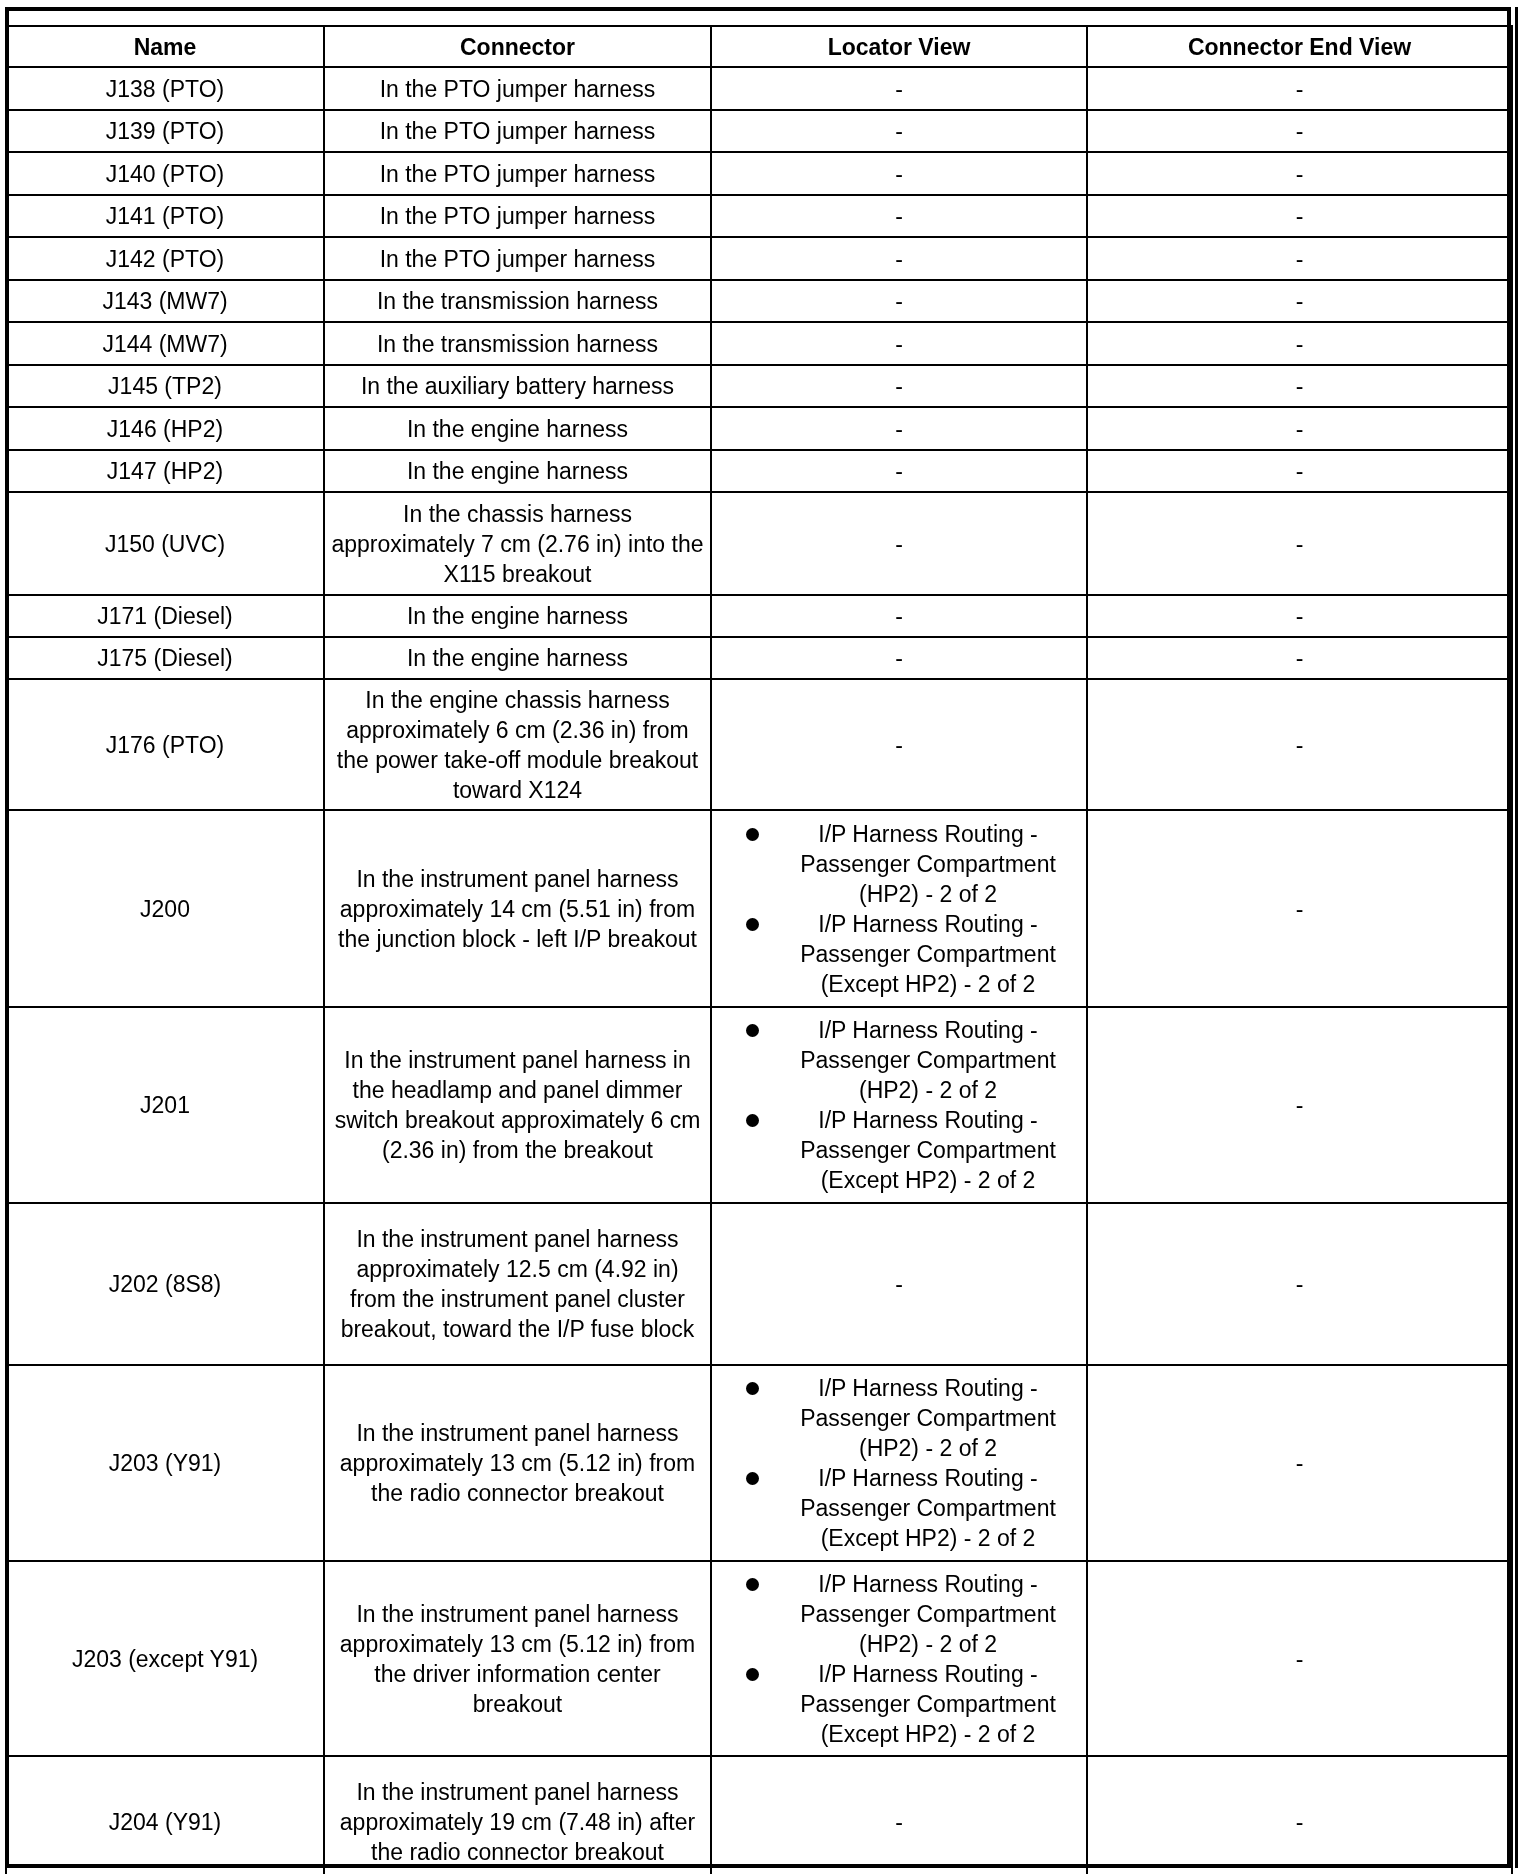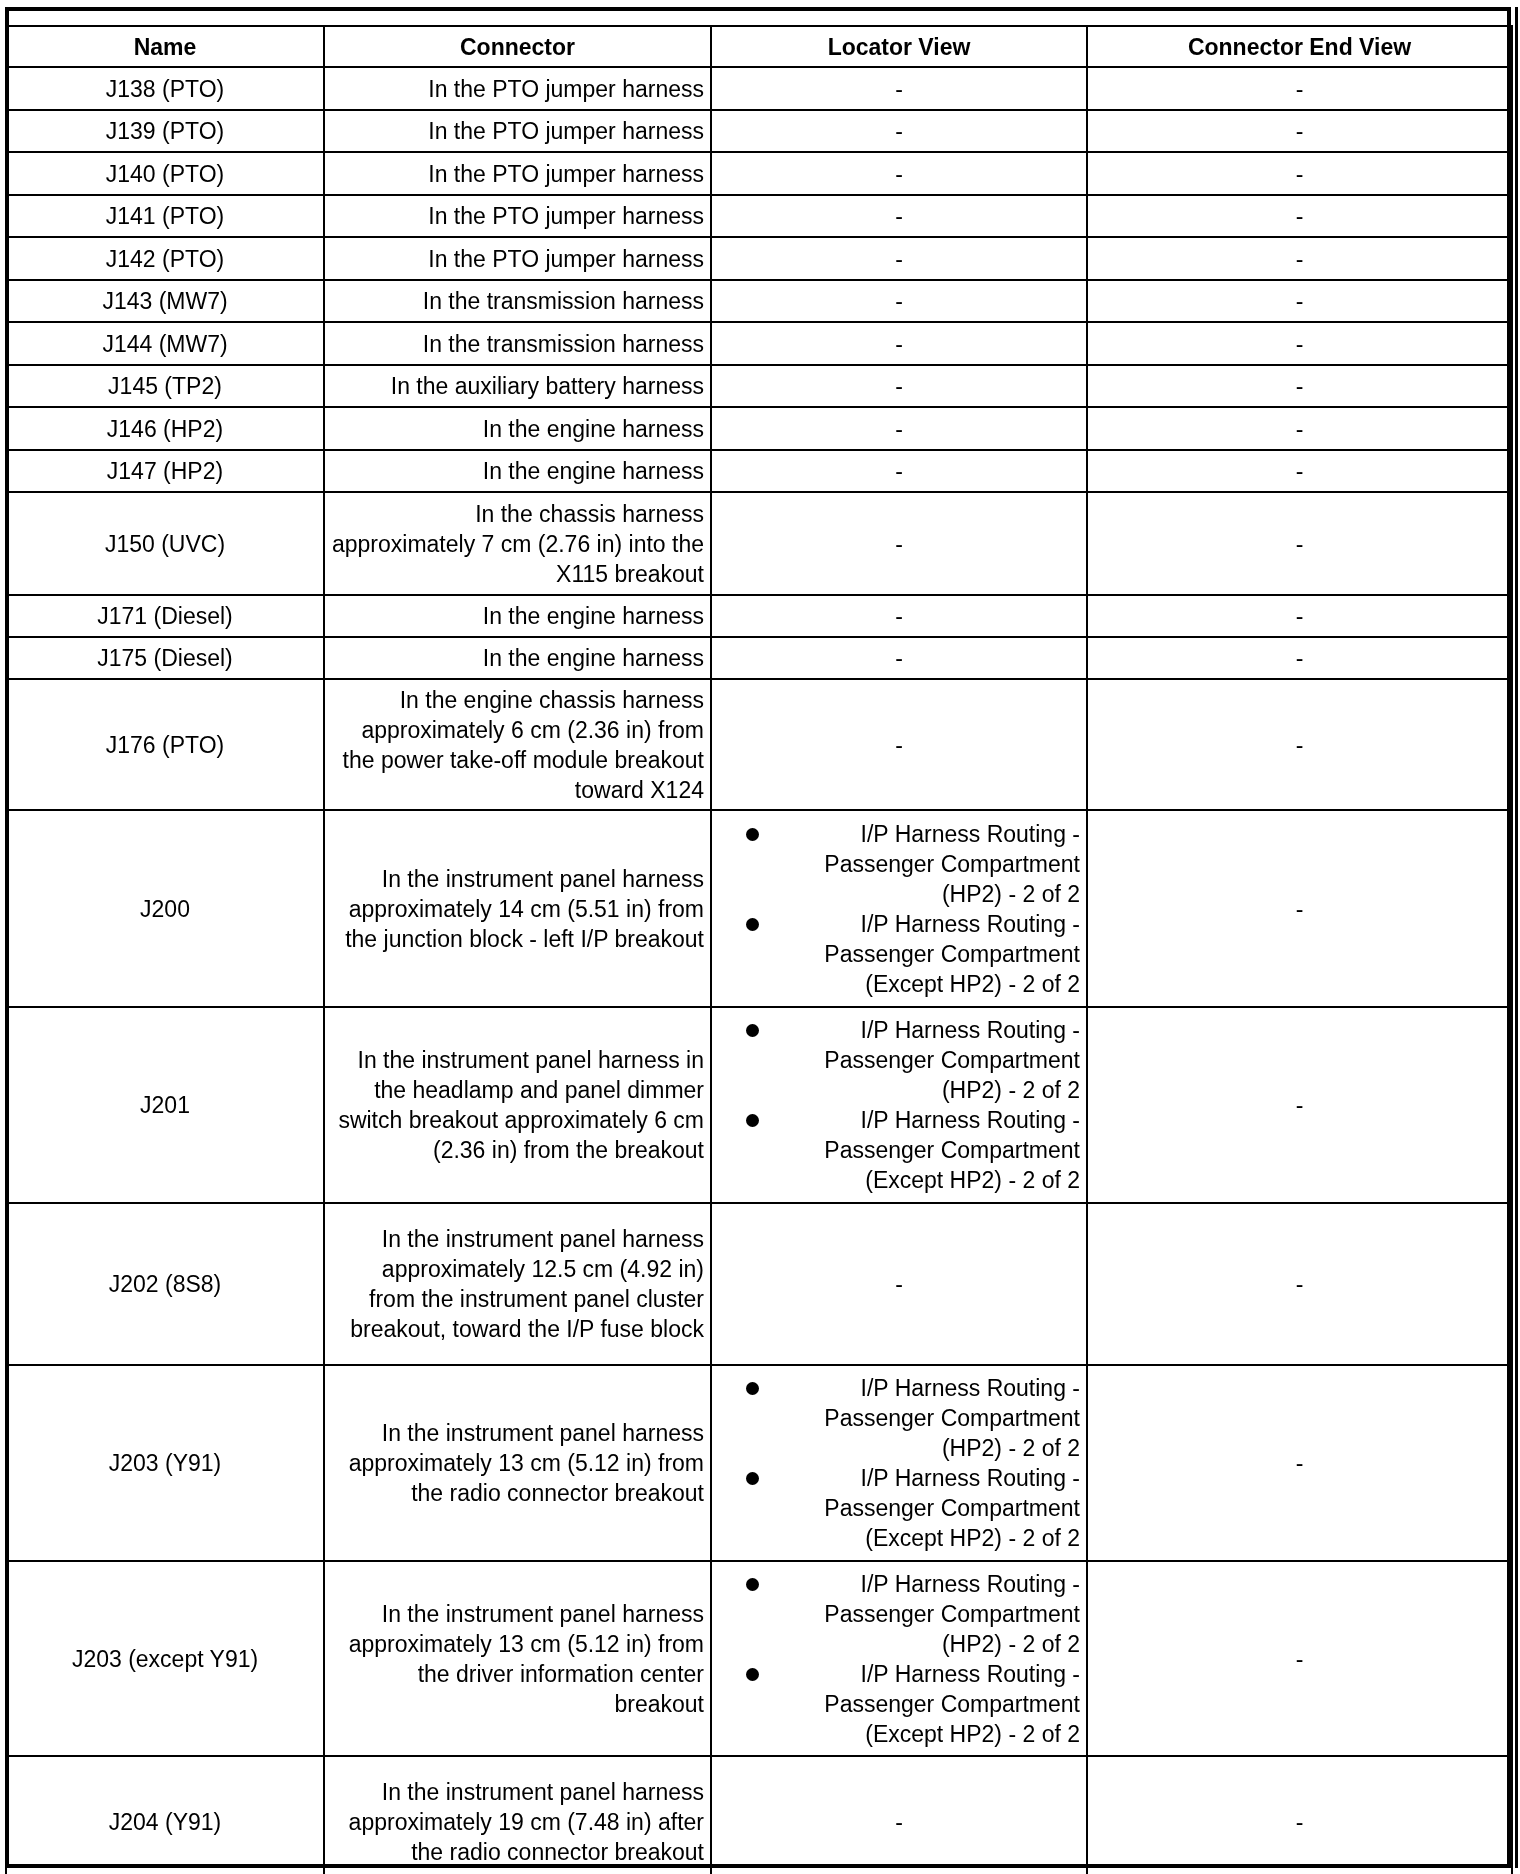--- a/index.html
+++ b/index.html
@@ -7,21 +7,21 @@
          font-family:"Liberation Sans", sans-serif; color:#000; }
   .frame { position:absolute; left:5px; top:7px; width:1506px; height:1861px;
            border:4px solid #000; box-sizing:border-box; }
   .outer-line { position:absolute; left:1515px; top:7px; width:3px; height:1861px; background:#000; }
   table { position:absolute; left:5px; top:25px; width:1506px; border-collapse:collapse;
           table-layout:fixed; }
   td, th { border:2px solid #000; padding:0 6px; font-size:23px; line-height:30px;
            vertical-align:middle; box-sizing:border-box; }
   th { font-weight:bold; text-align:center; font-size:23px; }
   td.c { text-align:center; }
-  td.l { text-align:right; }
+  td.l { text-align:center; }
   ul.loc { list-style:none; margin:0; padding:0 0 0 28px; }
   ul.loc li { position:relative; padding-left:30px; }
   ul.loc li::before { content:""; position:absolute; left:0; top:9px; width:13px; height:13px;
                       border-radius:50%; background:#000; }
 </style>
 </head>
 <body>
 
 <div class="outer-line"></div>
 

